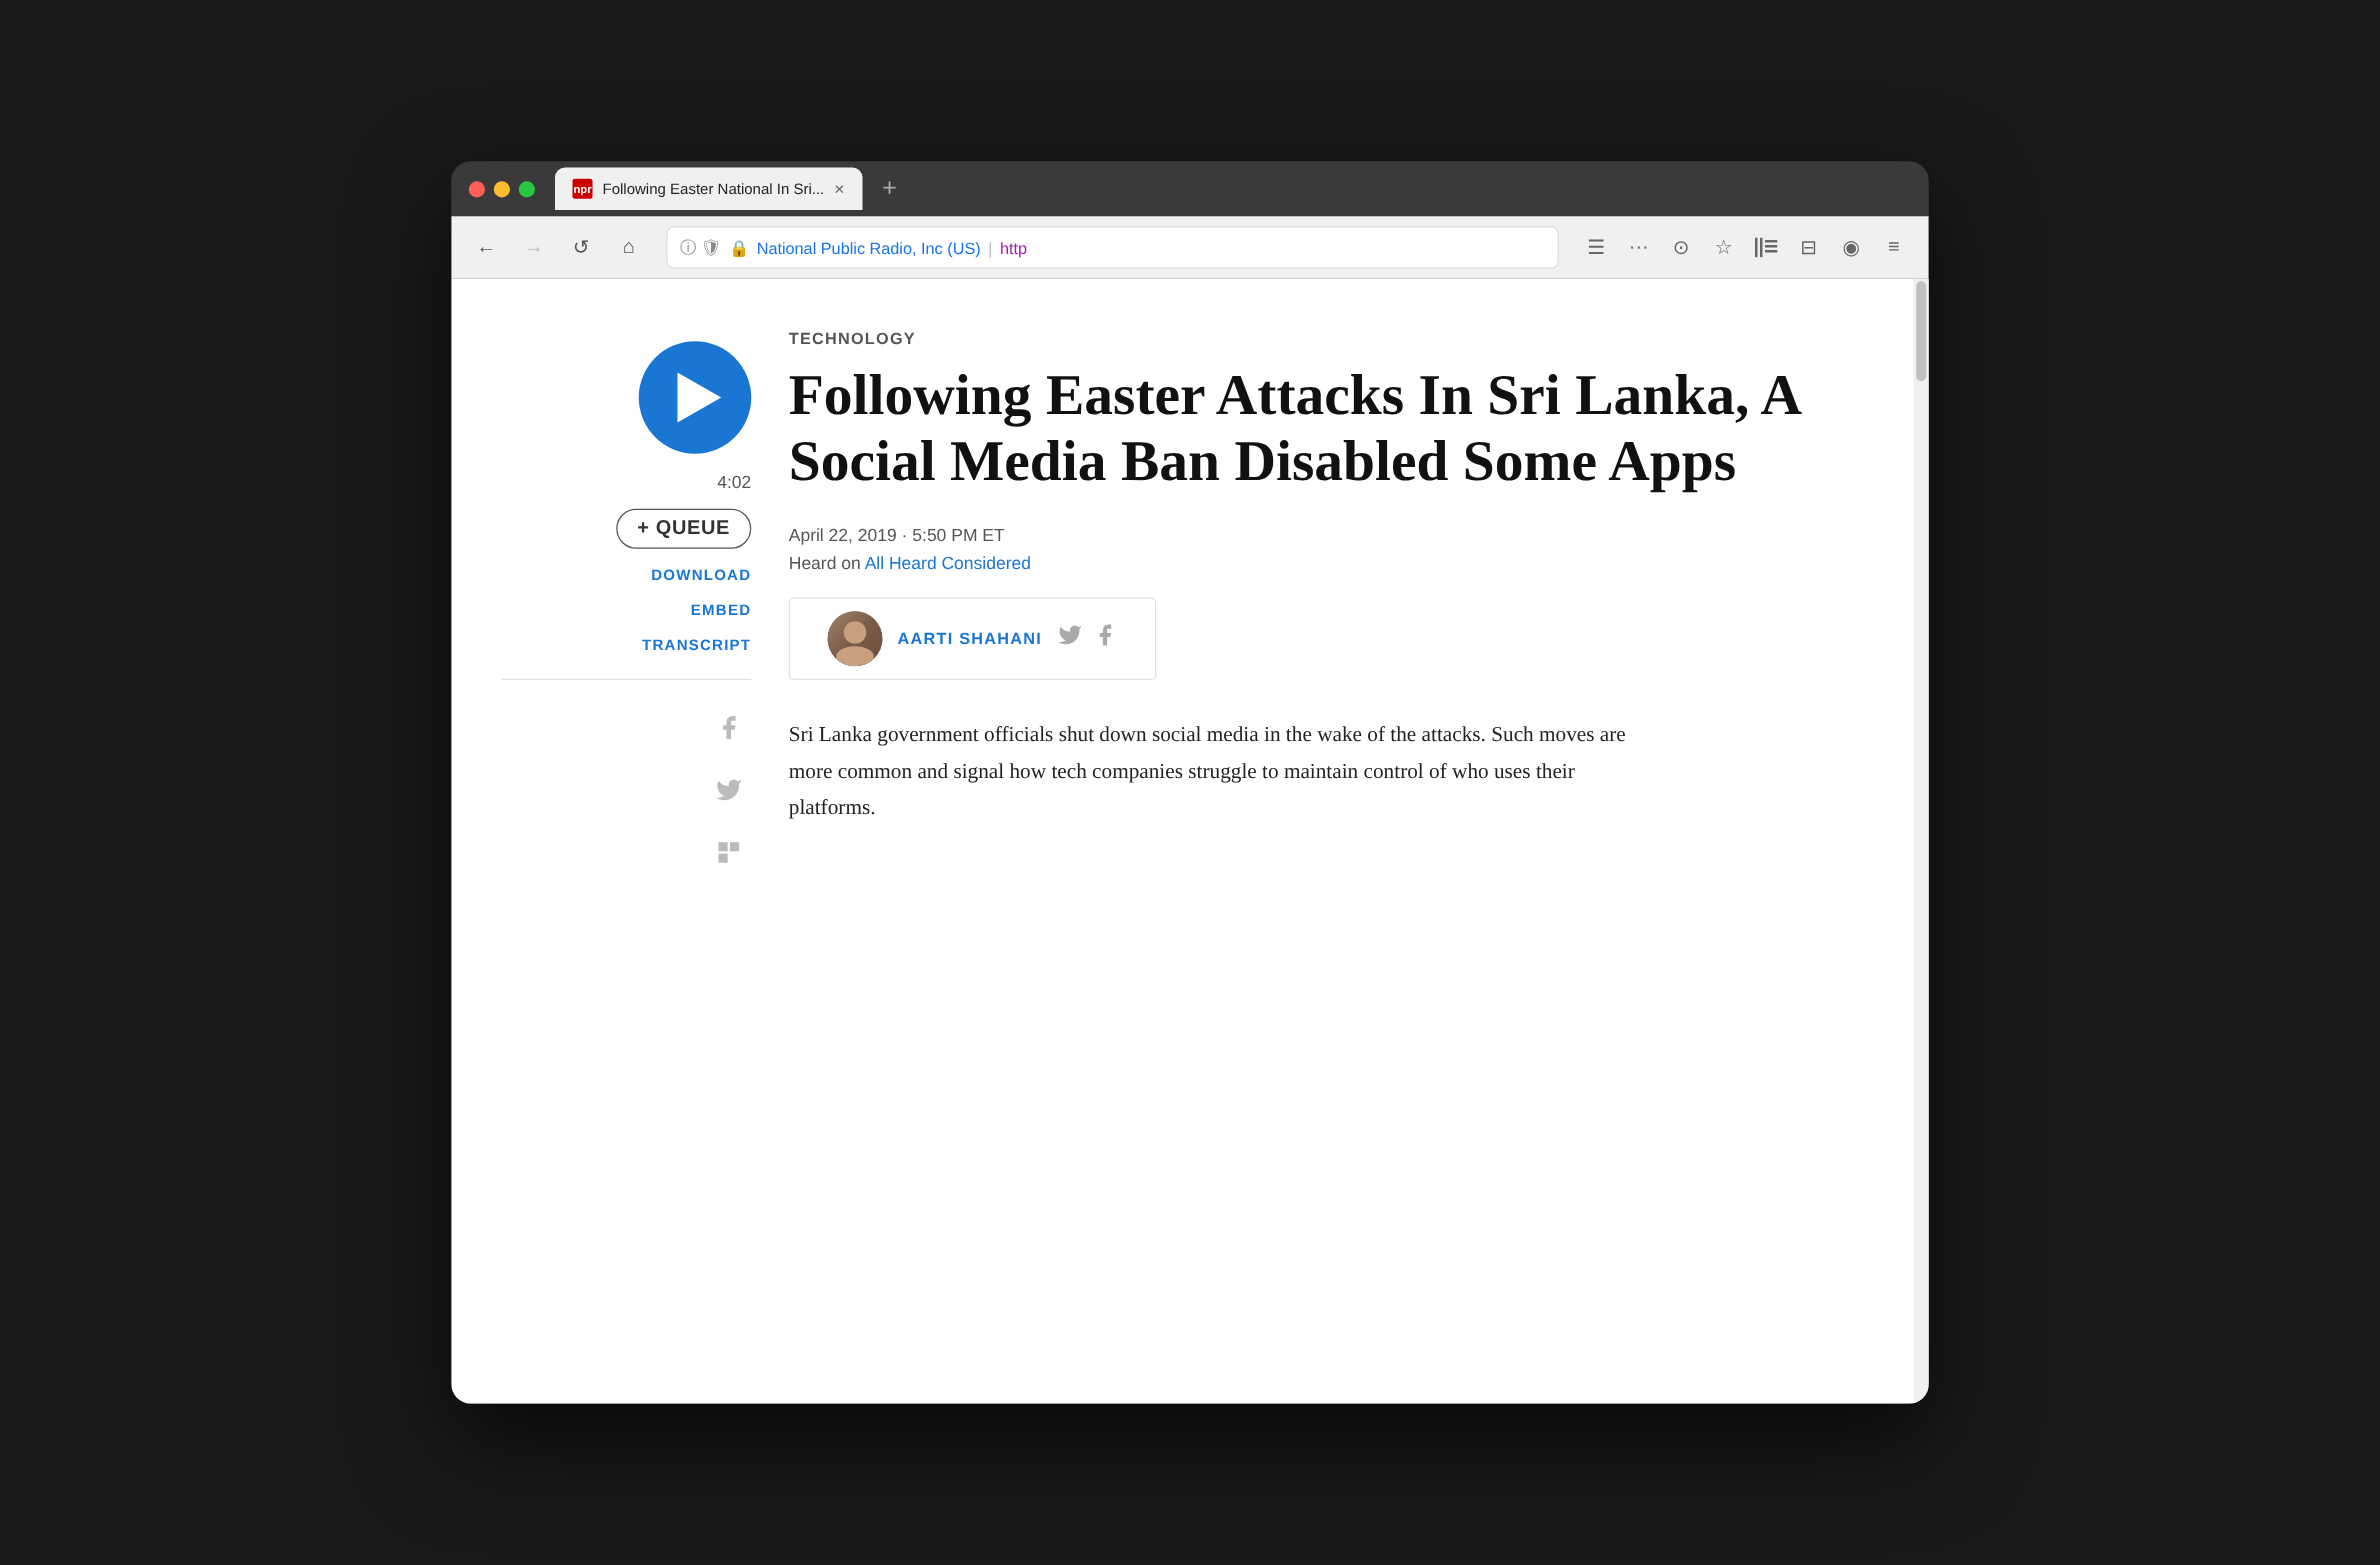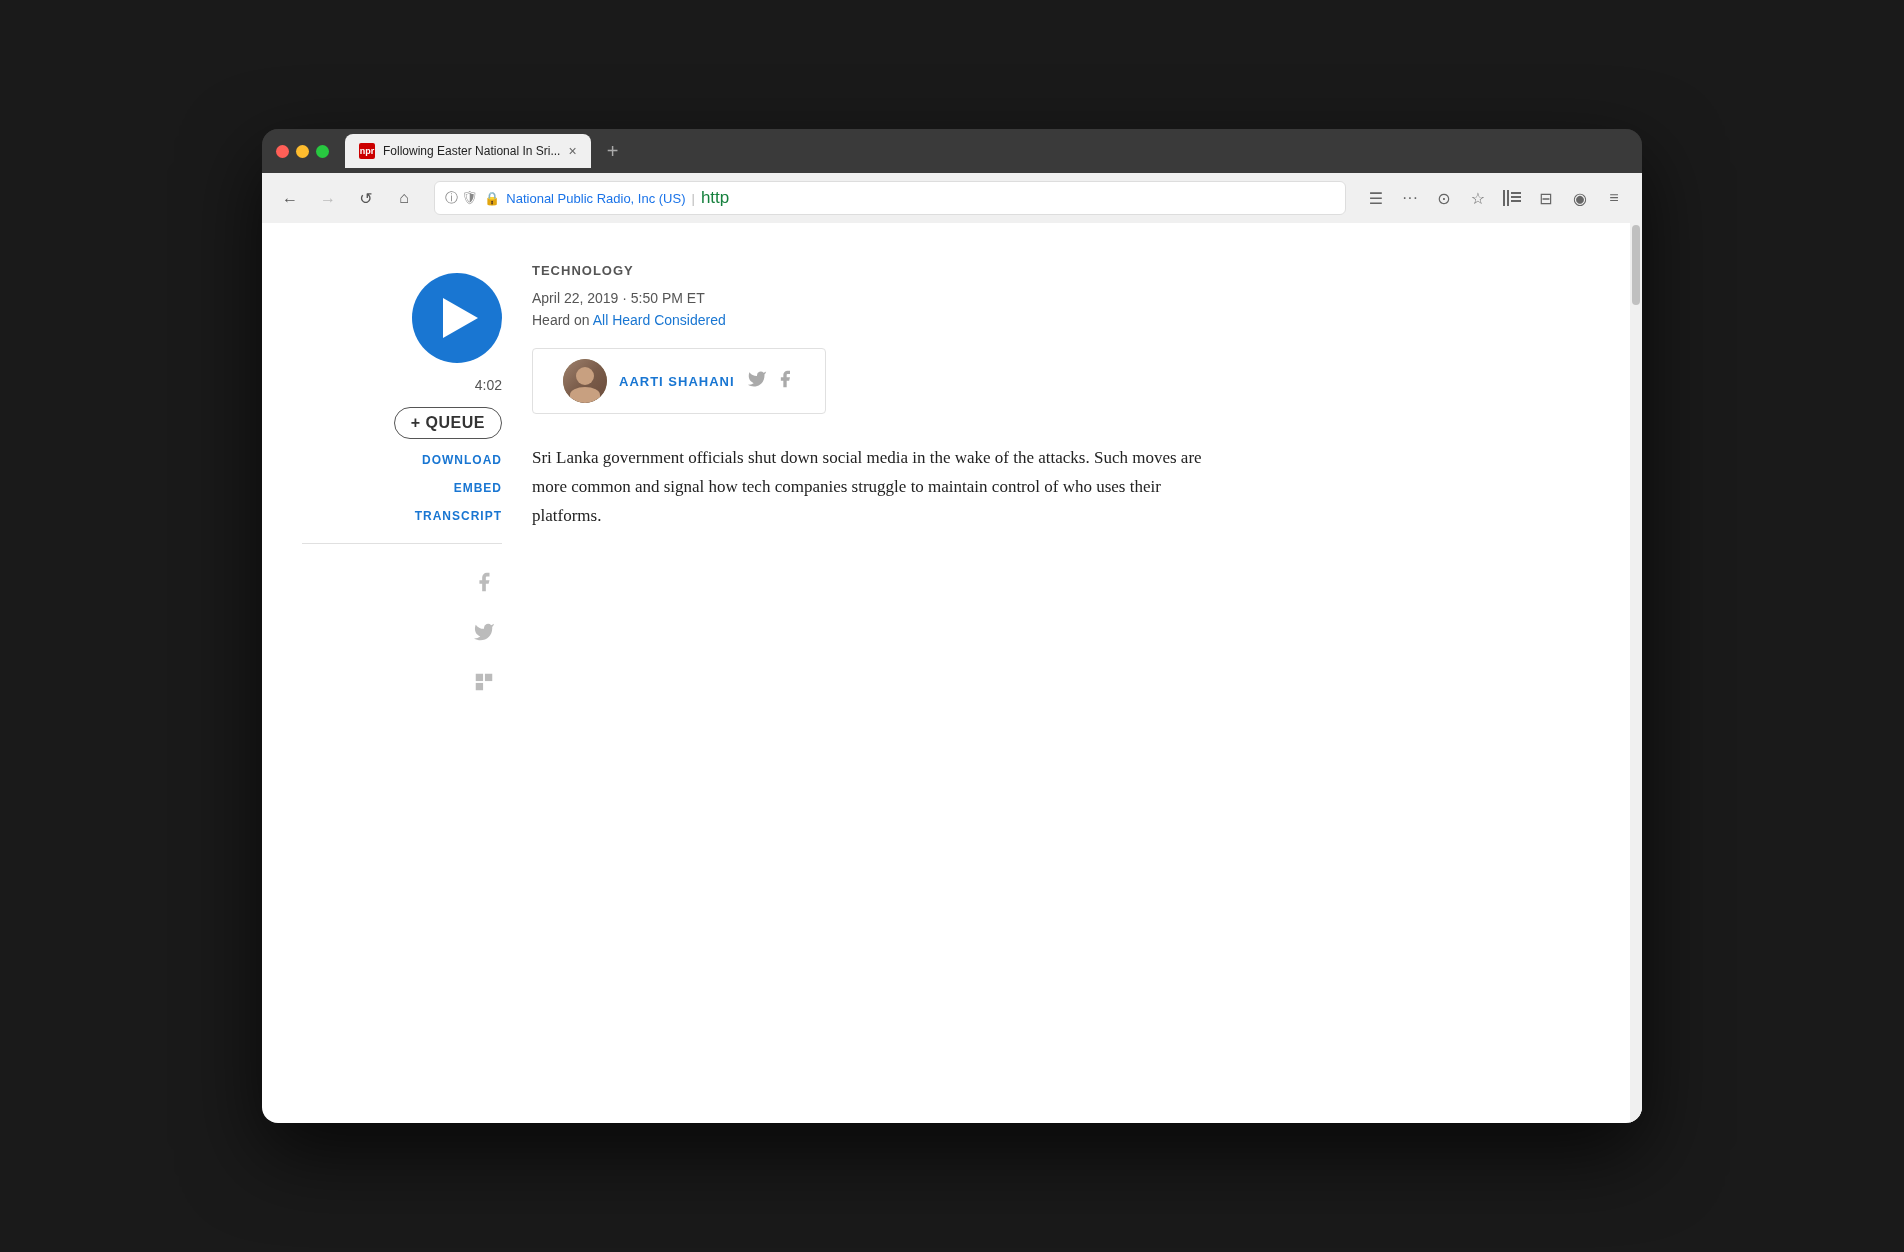--- a/index.html
+++ b/index.html
@@ -7,21 +7,21 @@
     body {
       background: #1a1a1a;
       display: flex;
       justify-content: center;
       align-items: center;
       min-height: 100vh;
       font-family: -apple-system, BlinkMacSystemFont, 'Segoe UI', sans-serif;
     }
 
     .browser-window {
-      width: 1380px;
+      width: 1182px;
       border-radius: 16px;
       overflow: hidden;
       box-shadow: 0 30px 80px rgba(0,0,0,0.7);
       background: #2b2b2b;
     }
 
     
     .title-bar {
       background: #3a3a3a;
       height: 44px;
@@ -161,22 +161,22 @@
       font-size: 13px;
       font-weight: 500;
     }
 
     .address-divider {
       color: #bbb;
       font-size: 13px;
     }
 
     .address-url {
-      color: #15803d;
-      font-size: 17px;
+      color: #a21caf;
+      font-size: 13px;
     }
 
     .nav-right-icons {
       display: flex;
       align-items: center;
       gap: 2px;
     }
 
     .nav-icon-btn {
       width: 32px;
@@ -511,20 +511,21 @@
           <svg width="22" height="22" viewBox="0 0 24 24" fill="#bbb">
             <rect x="3" y="3" width="8" height="8"></rect>
             <rect x="13" y="3" width="8" height="8"></rect>
             <rect x="3" y="13" width="8" height="8"></rect>
           </svg>
         </div>
       </div>
 
       <div class="article-main">
         <div class="article-category">TECHNOLOGY</div>
+        <h1 class="article-title">Following Easter Attacks In Sri Lanka, A Social Media Ban Disabled Some Apps</h1>
         <div class="article-meta">April 22, 2019 · 5:50 PM ET</div>
         <div class="article-heard">
           <span>Heard on</span>
           <a class="heard-link">All Heard Considered</a>
         </div>
 
         <div class="author-row">
           <div class="author-avatar">
             <div class="author-avatar-img"></div>
           </div>

